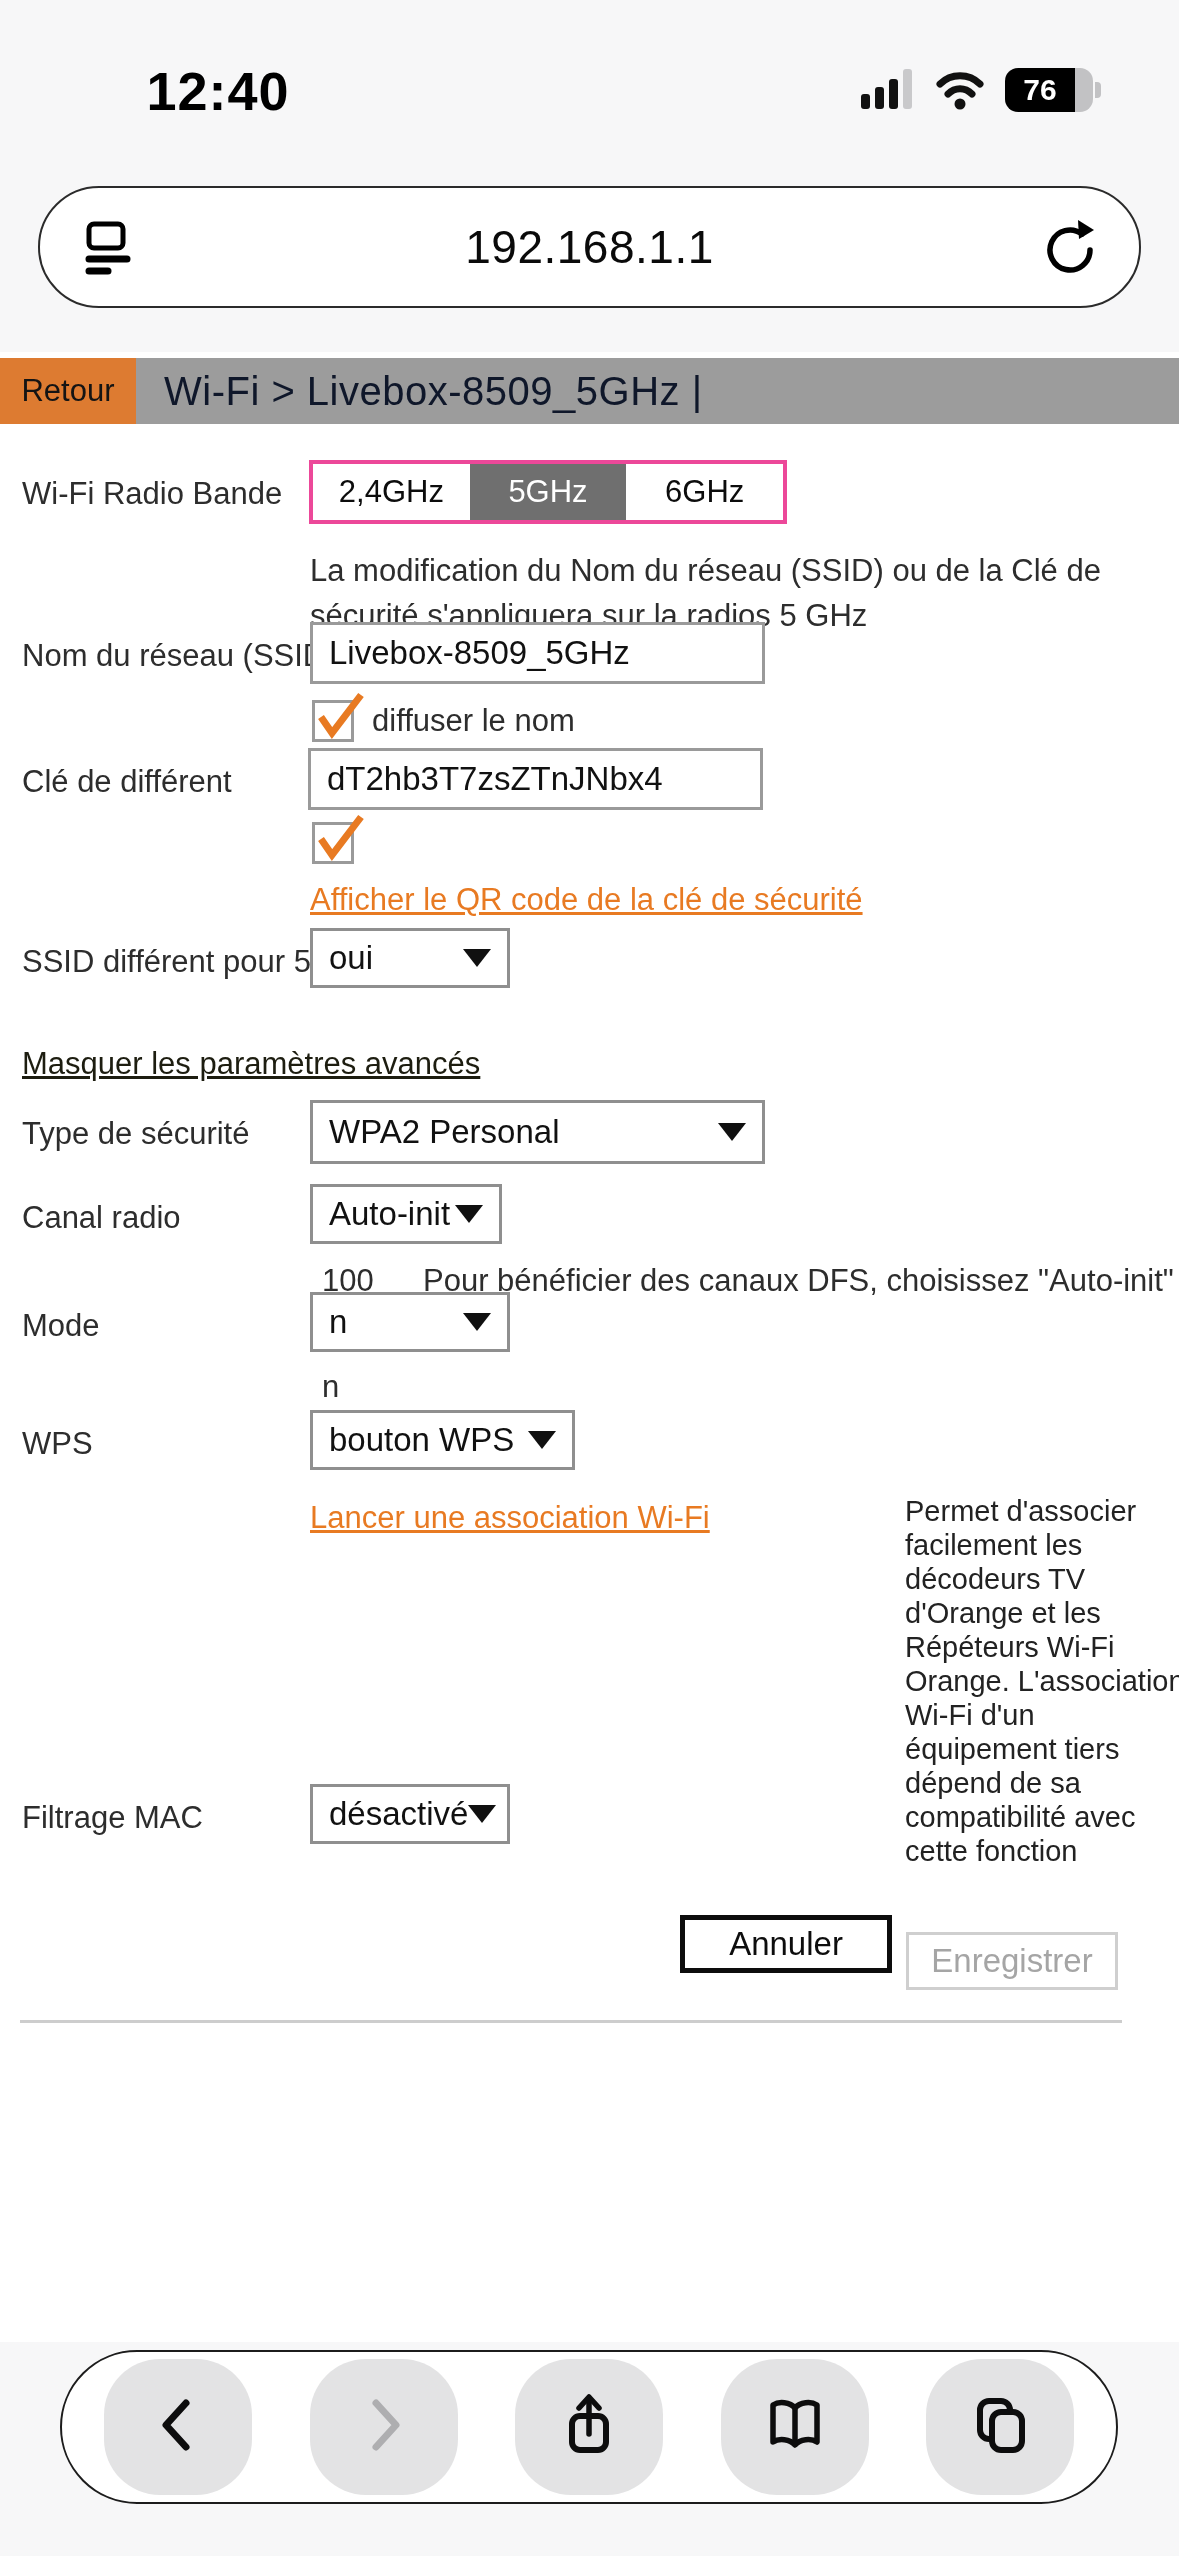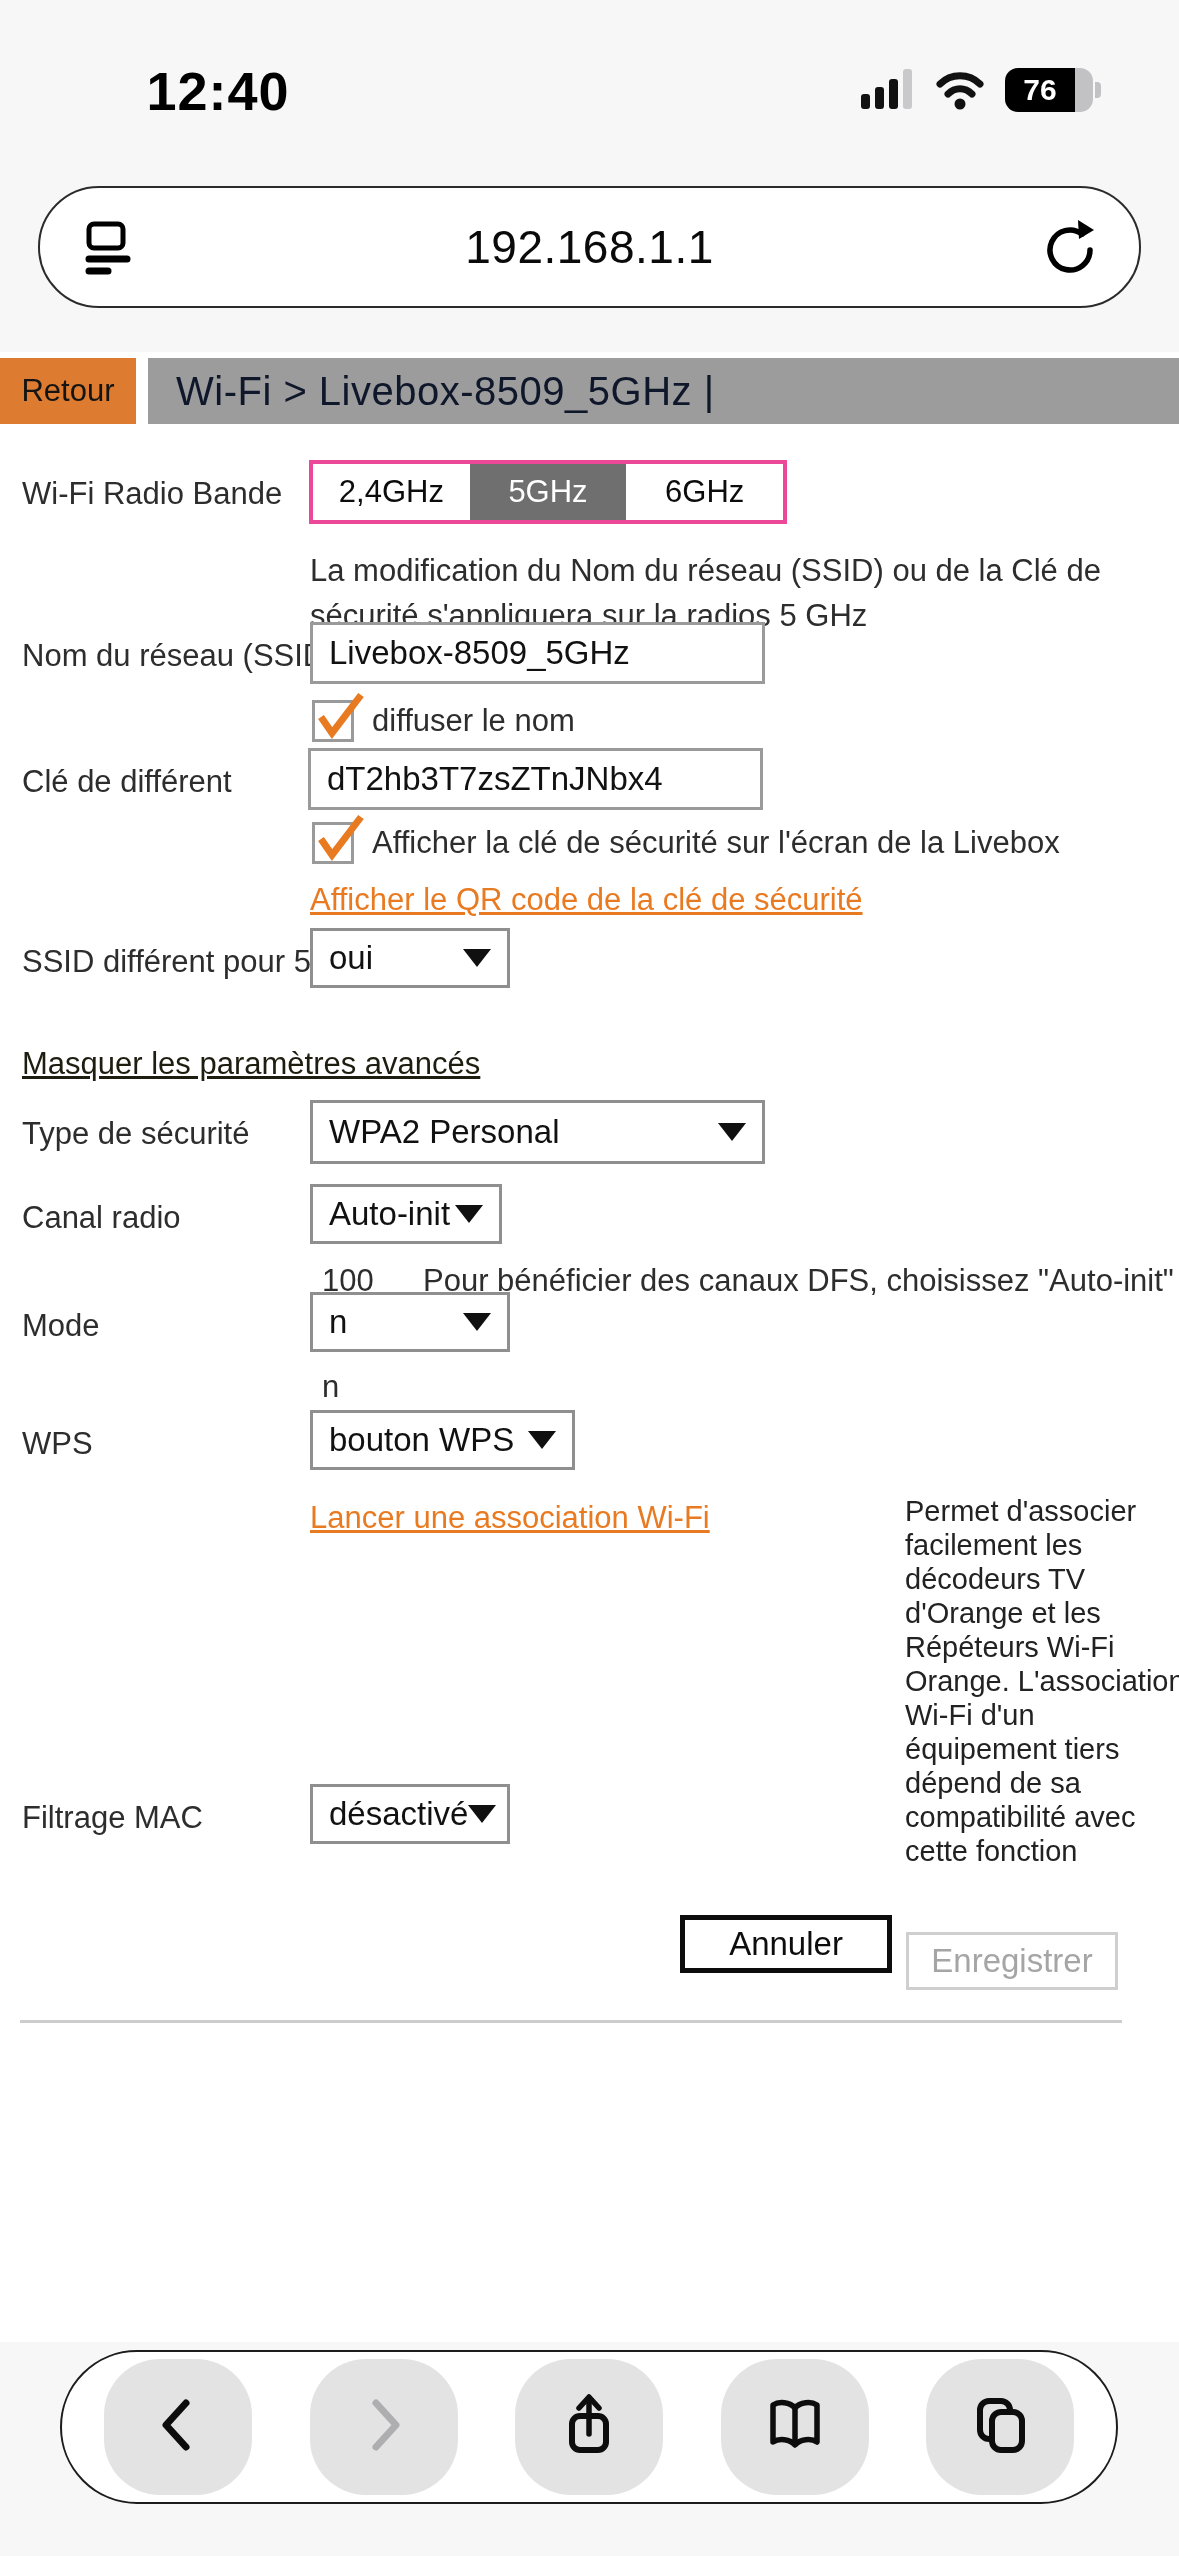--- a/index.html
+++ b/index.html
@@ -28,21 +28,21 @@
   .url-bar{left:38px;top:186px;width:1103px;height:122px;background:#fff;
     border:2.5px solid #2b2b2b;border-radius:61px;
     display:flex;align-items:center;padding:0 40px;box-sizing:border-box;}
   .url-text{flex:1;text-align:center;font-size:46px;color:#0a0a0a;letter-spacing:.5px;}
   .url-icon{width:58px;height:58px;flex:0 0 auto;display:flex;align-items:center;justify-content:center;}
 
   
   .page-surface{left:0;top:352px;width:1179px;height:1990px;background:#fff;}
 
   
-  .page-header{left:0;top:358px;width:1179px;height:66px;display:flex;gap:12px;}
+  .page-header{left:0;top:358px;width:1179px;height:66px;display:flex;}
   .back-btn{width:136px;height:66px;background:#dd7b31;color:#141414;
     display:flex;align-items:center;justify-content:center;font-size:31px;}
   .header-bar{flex:1;background:#9c9c9c;color:#0f172a;display:flex;align-items:center;
     padding-left:28px;font-size:40px;letter-spacing:.5px;}
 
   
   .flabel{left:22px;font-size:31px;color:#2d2d2d;}
   .note{font-size:31px;color:#2d2d2d;line-height:45px;}
   .tinput{border:3px solid #9a9a9a;background:#fff;height:62px;box-sizing:border-box;
     font-size:33px;color:#111;padding:0 16px;font-family:"Liberation Sans",sans-serif;outline:none;}
@@ -156,21 +156,20 @@
 
 <div class="abs flabel" style="top:764px;">Clé de différent</div>
 <input class="abs tinput" style="left: 308px; top: 748px; width: 455px;" value="dT2hb3T7zsZTnJNbx4">
 
 <div class="abs cb-row" style="left:312px;top:822px;">
   <span class="checkbox">
     <svg width="52" height="52" viewBox="0 0 52 52">
       <polyline points="6,26 17,42 46,4" fill="none" stroke="#e87a22" stroke-width="7"></polyline>
     </svg>
   </span>
-  <span class="cb-label">Afficher la clé de sécurité sur l'écran de la Livebox</span>
 </div>
 
 <div class="abs olink" style="left:310px;top:882px;">Afficher le QR code de la clé de sécurité</div>
 
 <div class="abs flabel" style="top:944px;">SSID différent pour 5GHz</div>
 <div class="abs select" style="left:310px;top:928px;width:200px;">
   <span>oui</span>
   <span class="tri"></span>
 </div>
 

